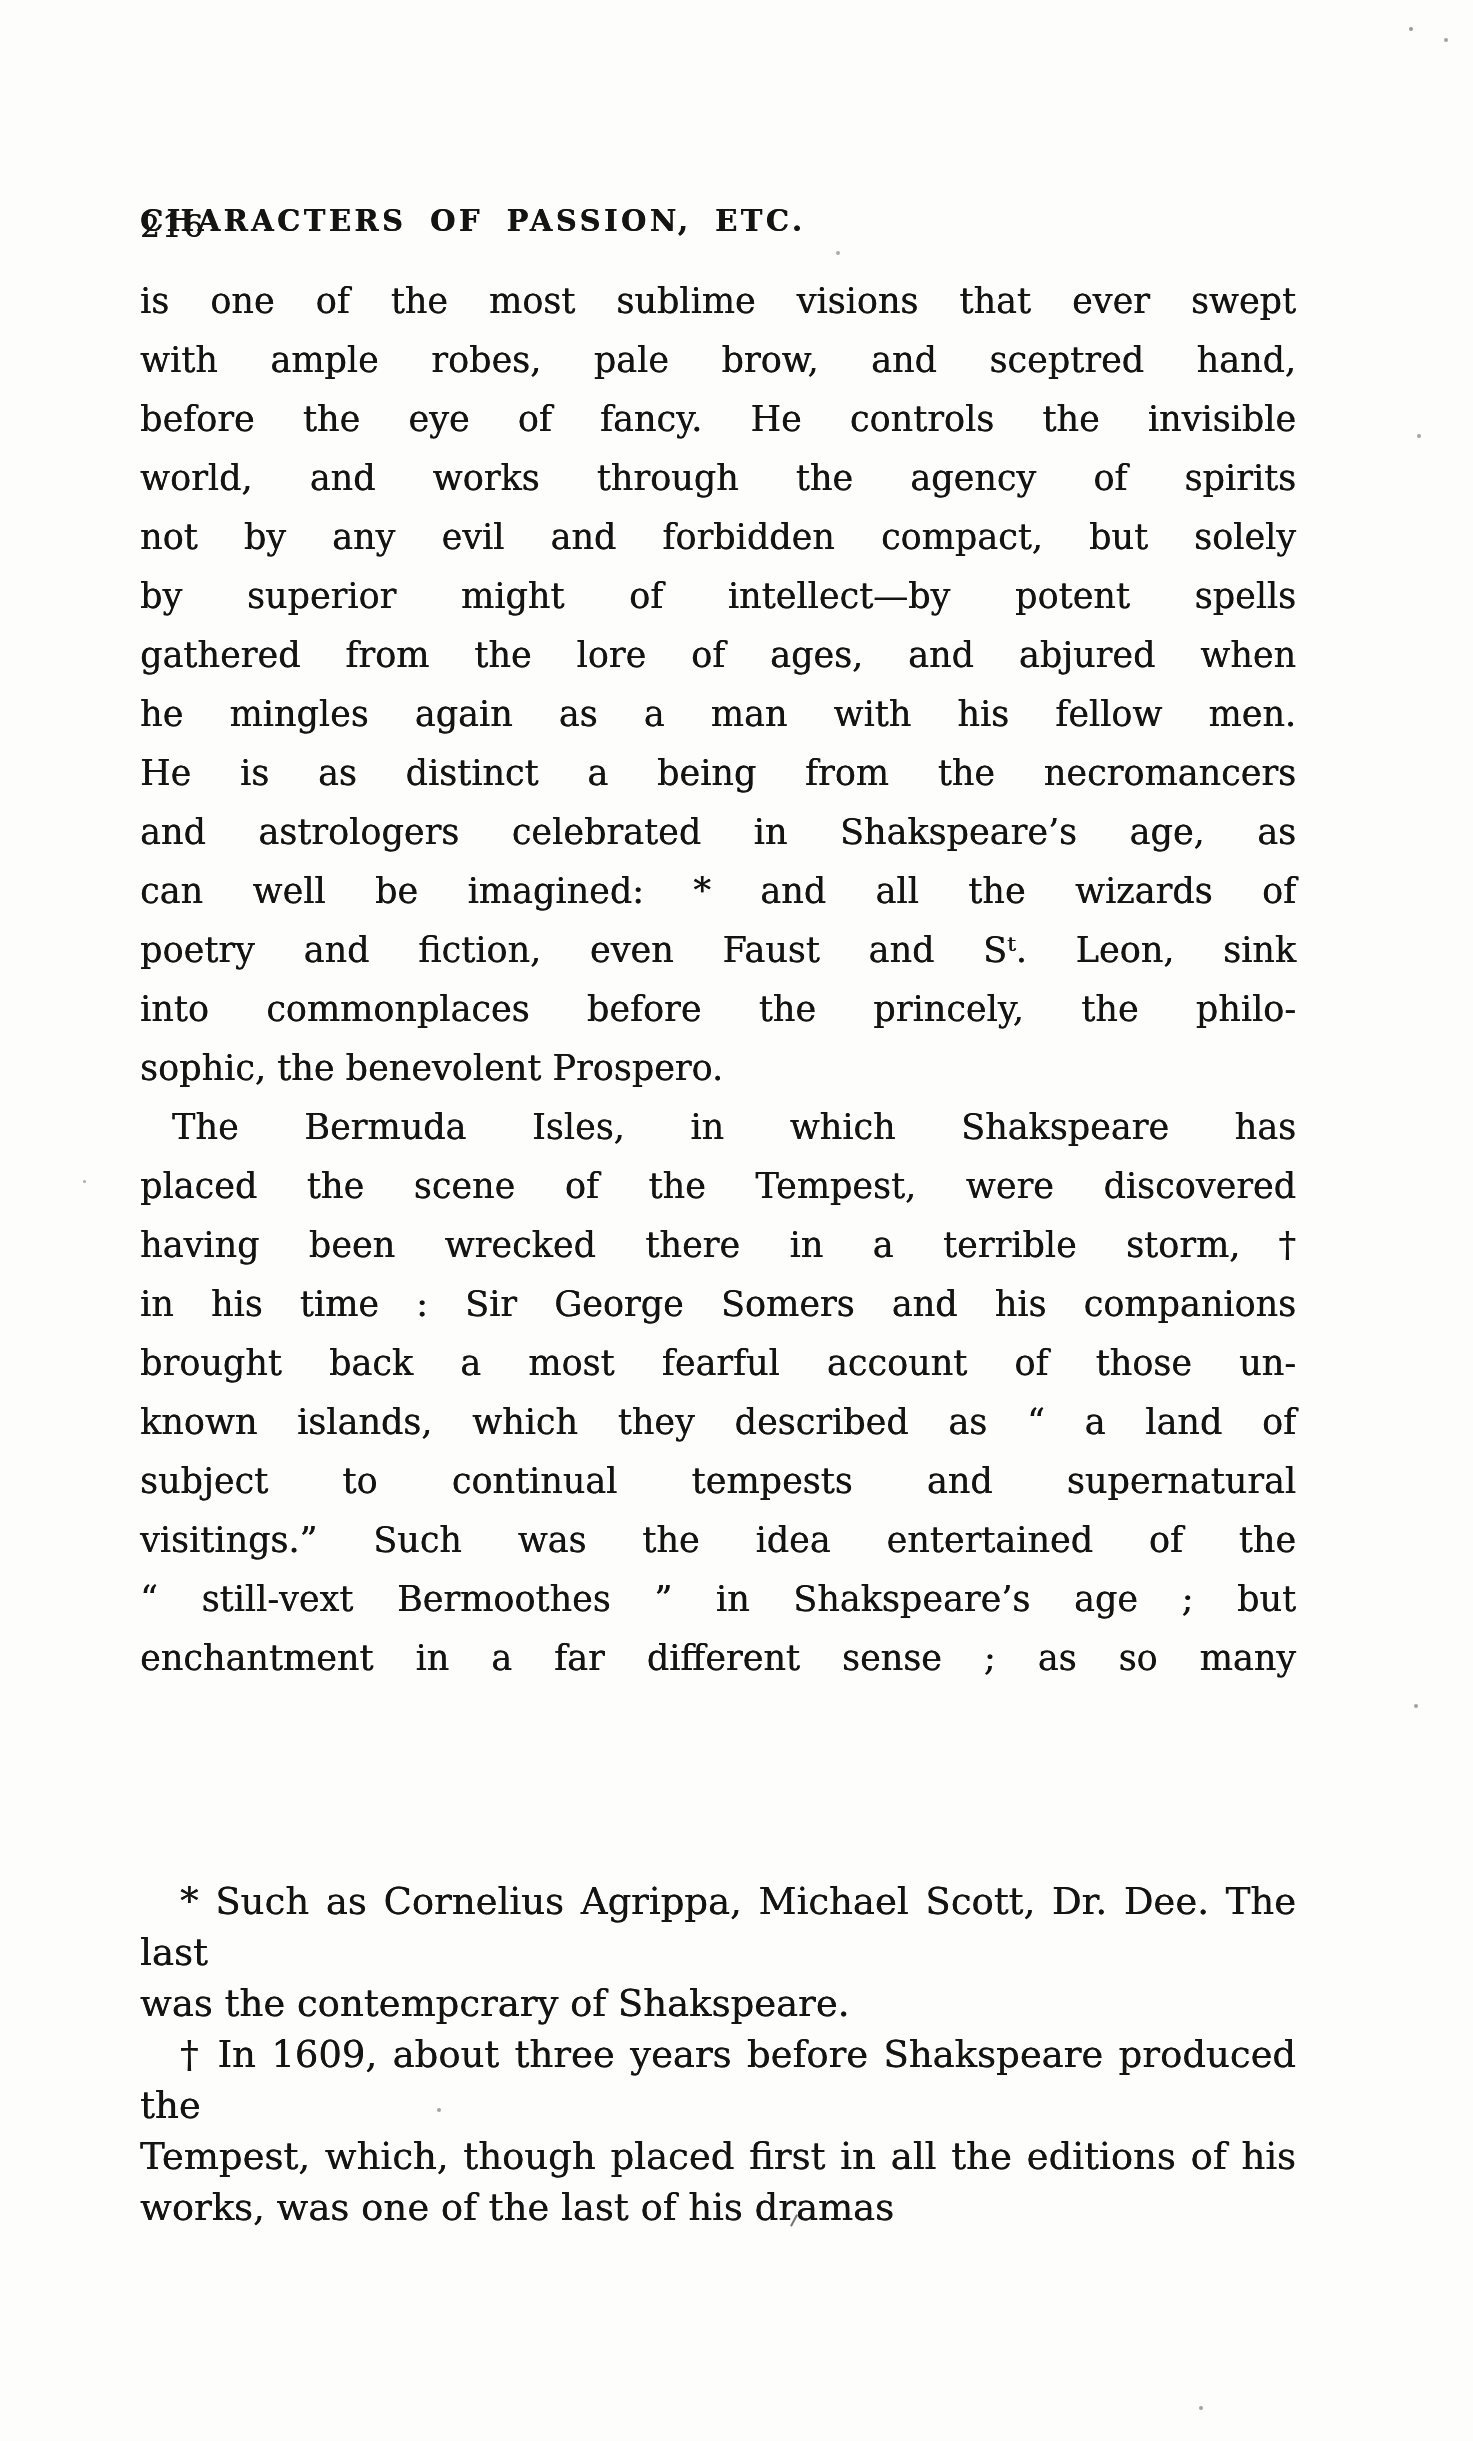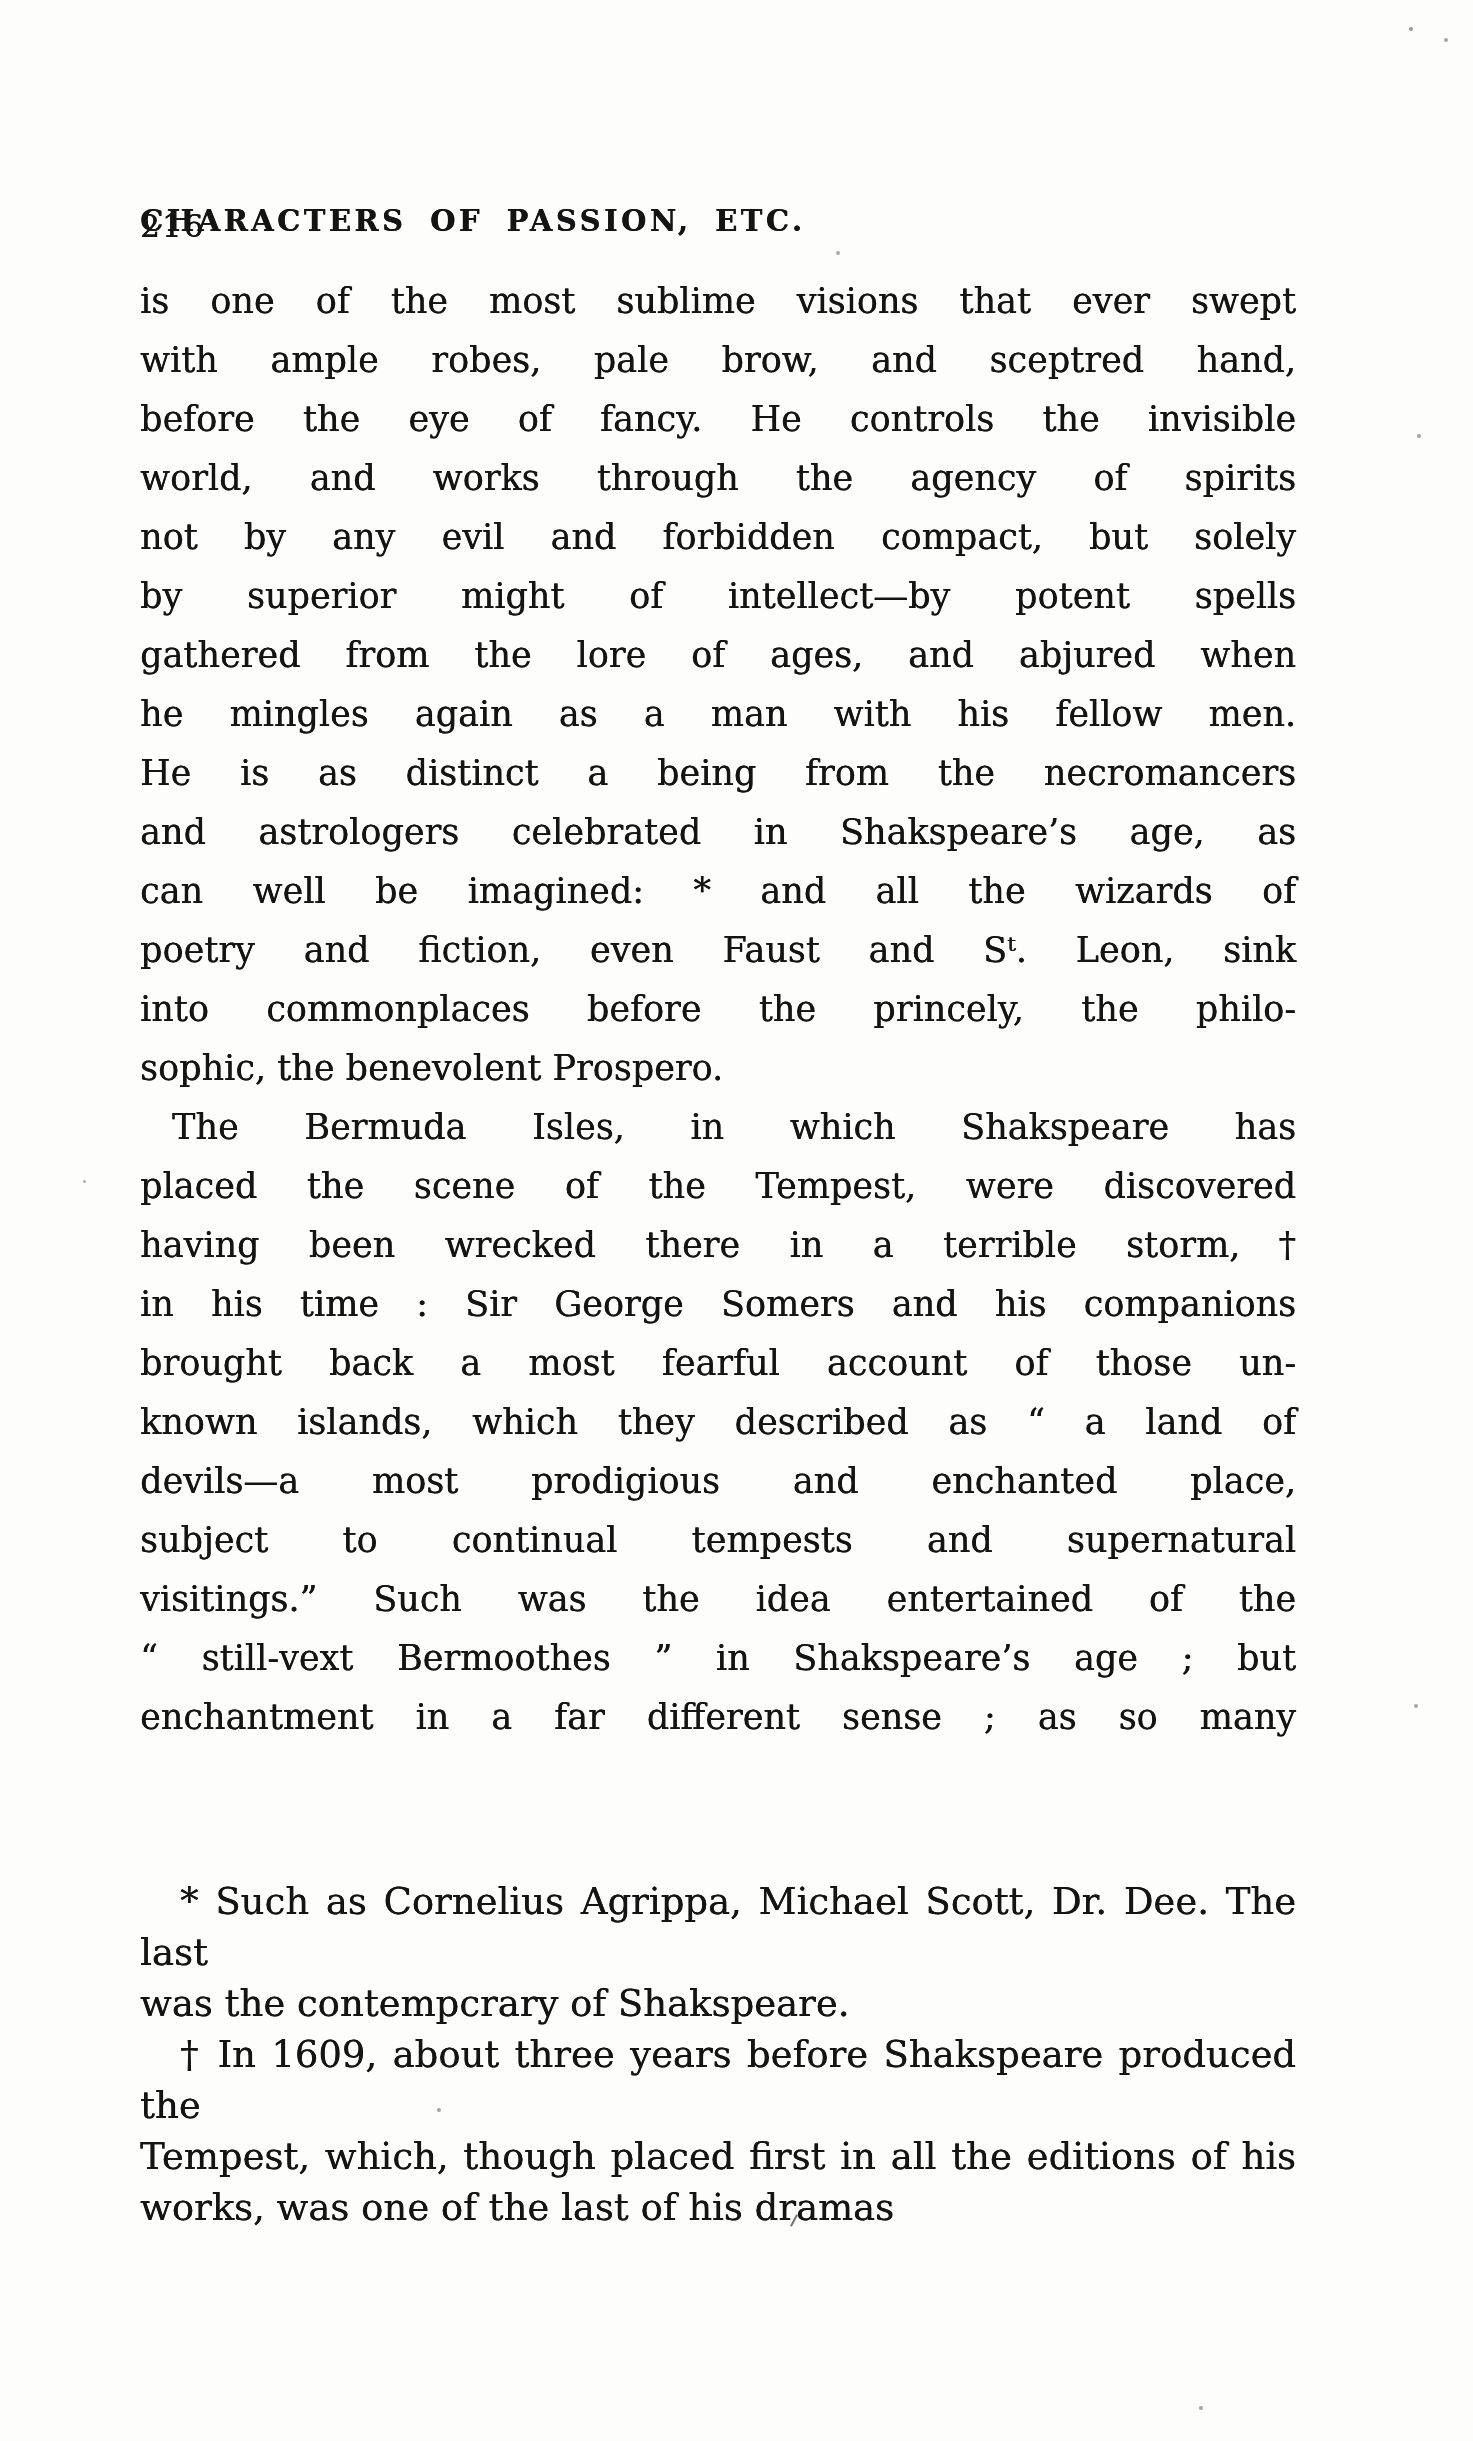--- a/index.html
+++ b/index.html
@@ -67,21 +67,20 @@
     <div class="line">can well be imagined: * and all the wizards of</div>
     <div class="line">poetry and fiction, even Faust and Sᵗ. Leon, sink</div>
     <div class="line">into commonplaces before the princely, the philo-</div>
     <div class="line flush">sophic, the benevolent Prospero.</div>
     <div class="line indent">The Bermuda Isles, in which Shakspeare has</div>
     <div class="line">placed the scene of the Tempest, were discovered</div>
     <div class="line">having been wrecked there in a terrible storm,†</div>
     <div class="line">in his time :  Sir George Somers and his companions</div>
     <div class="line">brought back a most fearful account of those un-</div>
     <div class="line">known islands, which they described as “ a land of</div>
-    <div class="line">devils—a most prodigious and enchanted place,</div>
     <div class="line">subject to continual tempests and supernatural</div>
     <div class="line">visitings.”  Such was the idea entertained of the</div>
     <div class="line">“ still-vext Bermoothes ” in Shakspeare’s age ; but</div>
     <div class="line">enchantment in a far different sense ; as so many</div>
   </div>
 
   <div class="footnotes">
     <div class="fn-line fn-indent">* Such as Cornelius Agrippa, Michael Scott, Dr. Dee.  The last</div>
     <div class="fn-line flush">was the contempcrary of Shakspeare.</div>
     <div class="fn-line fn-indent">† In 1609, about three years before Shakspeare produced the</div>

